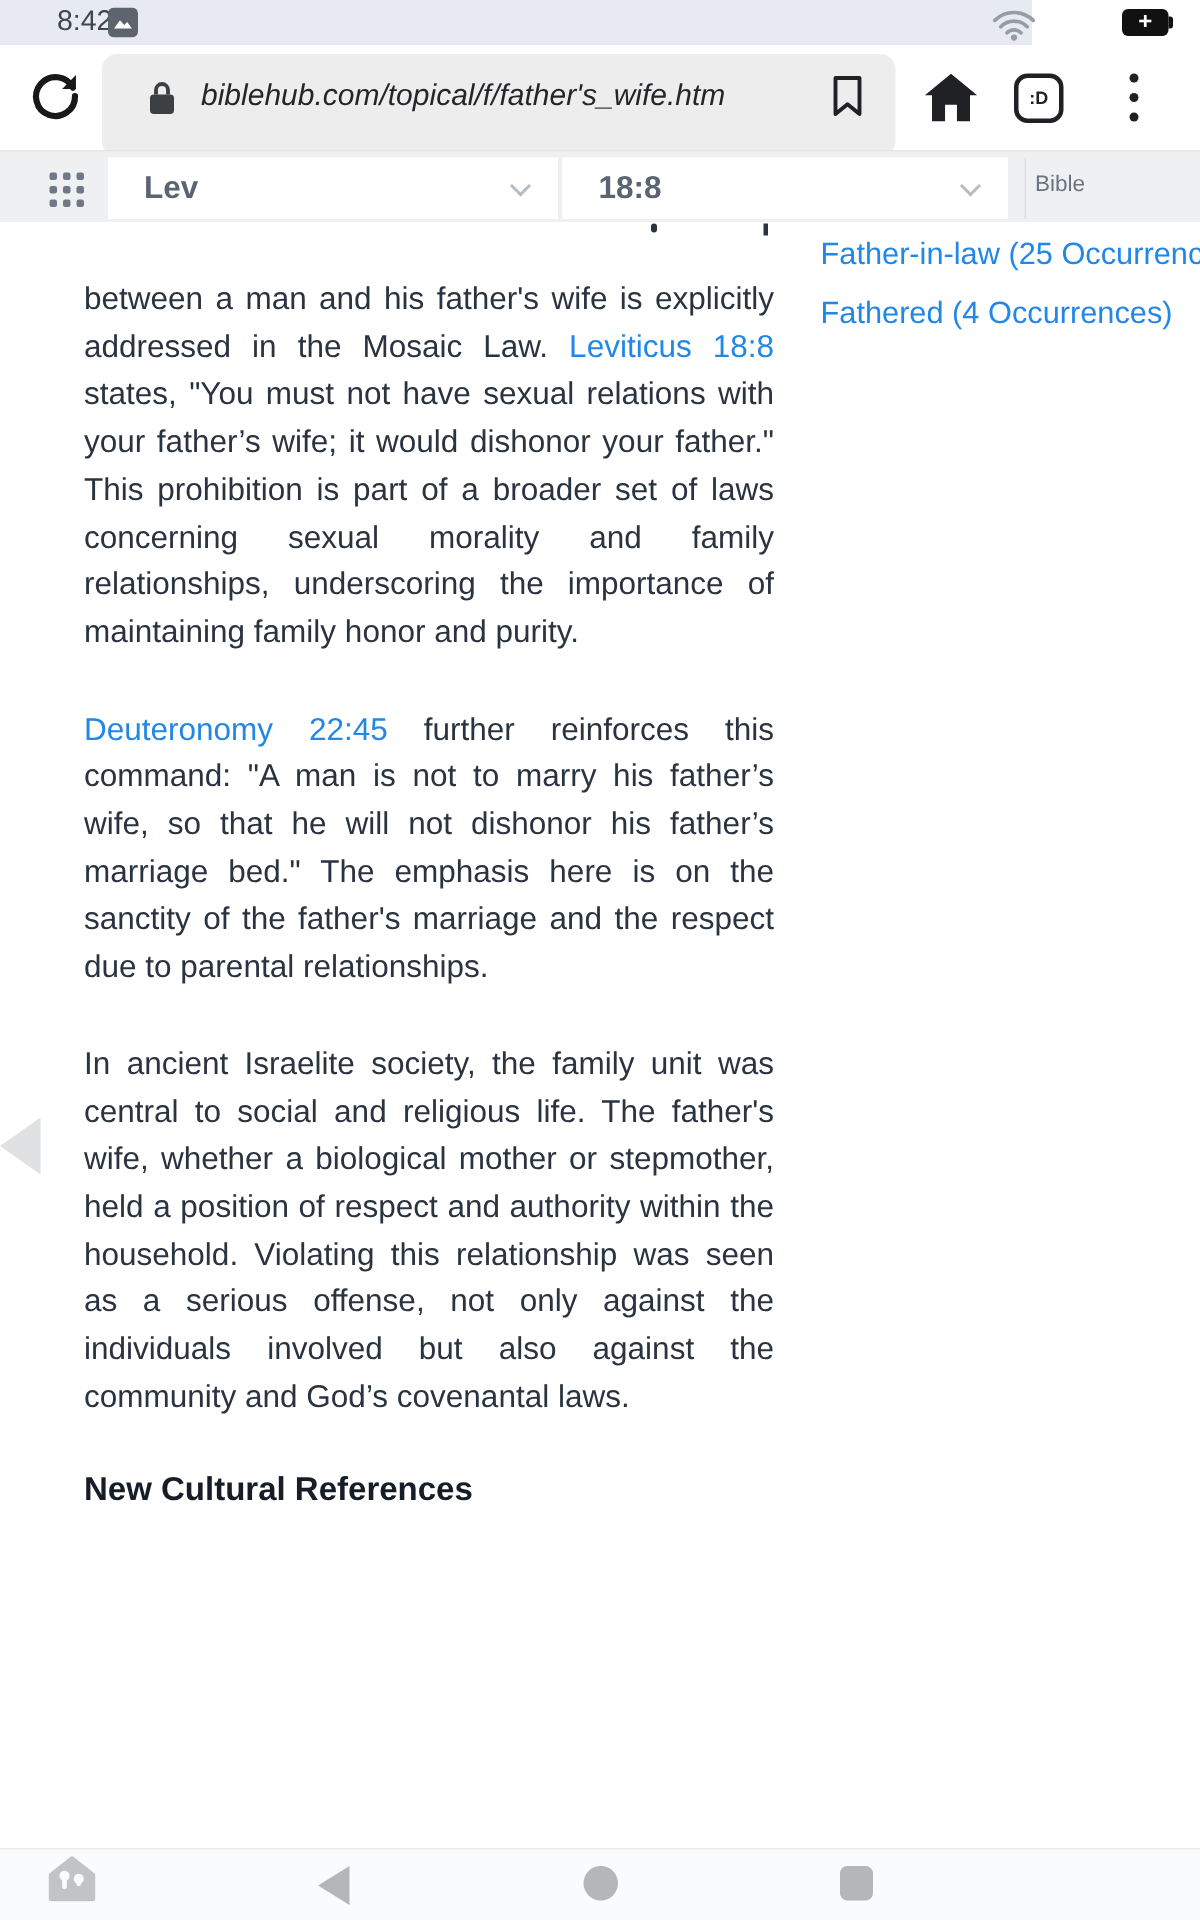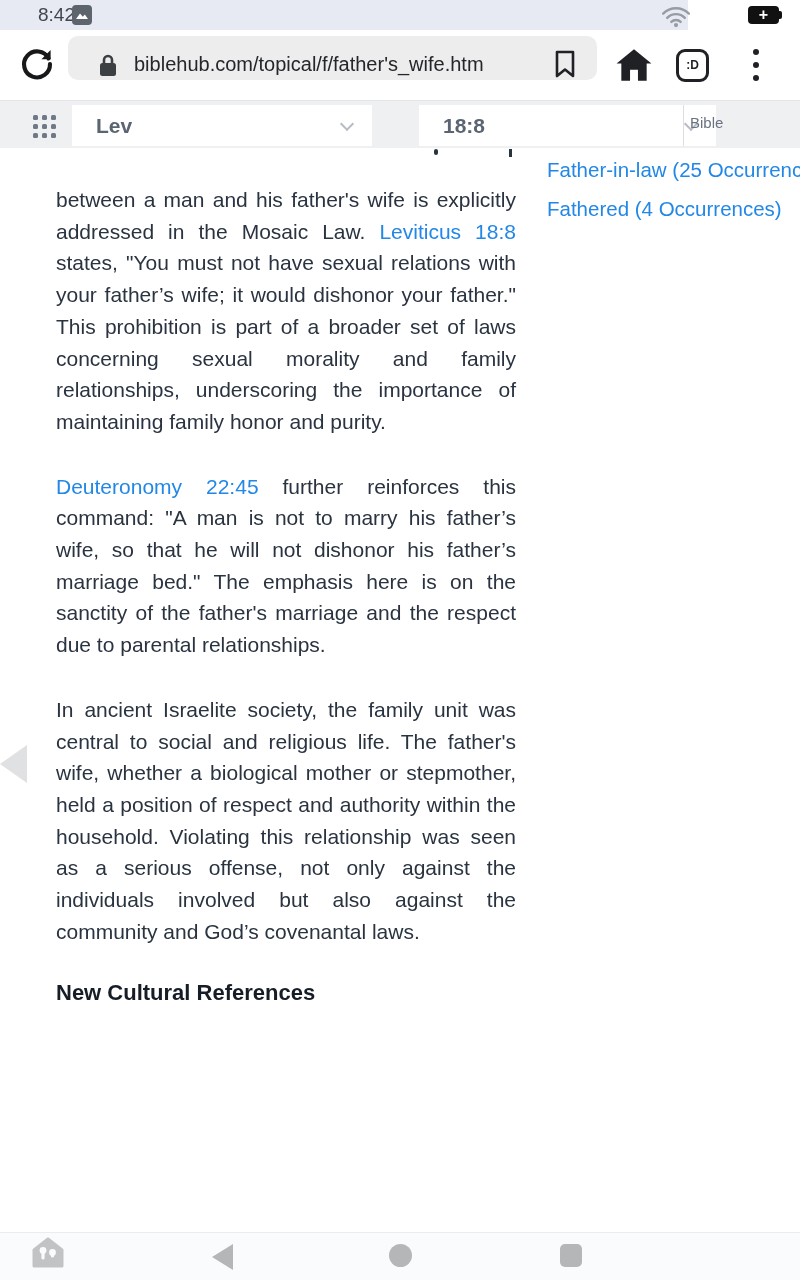--- a/index.html
+++ b/index.html
@@ -13,38 +13,38 @@
   .sb-wifi { position:absolute; left:661px; top:6px; }
   .sb-batt-pct { position:absolute; left:698px; top:4px; font-size:19px; color:#0f172a;margin-top:33px; }
   .sb-batt { position:absolute; left:748px; top:6px; width:34px; height:18px; }
   .sb-batt .body { position:absolute; left:0; top:0; width:31px; height:18px; background:#111; border-radius:4px; }
   .sb-batt .nub { position:absolute; left:31px; top:5px; width:3px; height:8px; background:#111; border-radius:0 2px 2px 0; }
   .sb-batt .plus { position:absolute; left:0; top:0; width:31px; height:18px; color:#fff; font-weight:bold; font-size:16px; line-height:17px; text-align:center; }
 
   
   .browser-bar { position:absolute; top:30px; left:0; width:800px; height:70px; background:#ffffff; }
   .reload-btn { position:absolute; left:18px; top:15px; width:40px; height:40px; }
-  .url-pill { position:absolute; left:68px; top:6px; width:529px; height:44px; background:#ededee; border-radius:10px; }
+  .url-pill { position:absolute; left:68px; top:6px; width:529px; height:68px; background:#ededee; border-radius:10px;font-style:italic; }
   .lock-icon { position:absolute; left:30px; top:17px; }
   .url-text { position:absolute; left:66px; top:17px; font-size:20px; color:#24262a; white-space:nowrap; }
   .bookmark-icon { position:absolute; left:485px; top:13px; }
   .home-btn { position:absolute; left:615px; top:17px; }
   .tabs-btn { position:absolute; left:676px; top:19px; width:33px; height:33px; border:3px solid #1f2125; border-radius:9px; }
   .tabs-btn span { display:block; width:100%; text-align:center; font-size:12px; line-height:27px; font-weight:bold; color:#1f2125; }
   .menu-btn { position:absolute; left:748px; top:16px; width:16px; height:38px; }
   .menu-btn i { position:absolute; left:5px; width:6px; height:6px; border-radius:50%; background:#1f2125; }
   .menu-btn i:nth-child(1){ top:3px; } .menu-btn i:nth-child(2){ top:16px; } .menu-btn i:nth-child(3){ top:29px; }
 
   
   .site-toolbar { position:absolute; top:100px; left:0; width:800px; height:48px; background:#eff0f2; border-top:1px solid #e3e5e8; }
   .grid-icon { position:absolute; left:33px; top:14px; width:27px; height:27px; }
   .grid-icon i { position:absolute; width:5px; height:5px; border-radius:1.5px; background:#6e7887; }
   .select-field { position:absolute; top:4px; height:41px; background:#fff; }
   .field-book { left:72px; width:300px; }
-  .field-ref { left:375px; width:297px;margin-left:44px; }
+  .field-ref { left:375px; width:297px; }
   .select-field .val { position:absolute; left:24px; top:9px; font-size:21px; font-weight:bold; color:#5b6472; }
   .chevron { position:absolute; right:20px; top:14px; width:10px; height:10px; border-right:2px solid #b6bcc4; border-bottom:2px solid #b6bcc4; transform:rotate(45deg); }
   .field-bible-sep { position:absolute; left:683px; top:4px; width:1px; height:41px; background:#dcdee2; }
   .field-bible { position:absolute; left:690px; top:13px; font-size:15px; font-weight:normal; color:#6a7382; }
 
   
   .content { position:absolute; top:148px; left:0; width:800px; height:1084px; background:#fff; overflow:hidden; }
   .remnant { position:absolute; top:1px; height:6px; background:#2a3340; }
   .remnant.r1 { left:434px; width:4px; border-radius:2px; }
   .remnant.r2 { left:509px; width:3px; height:8px; }

